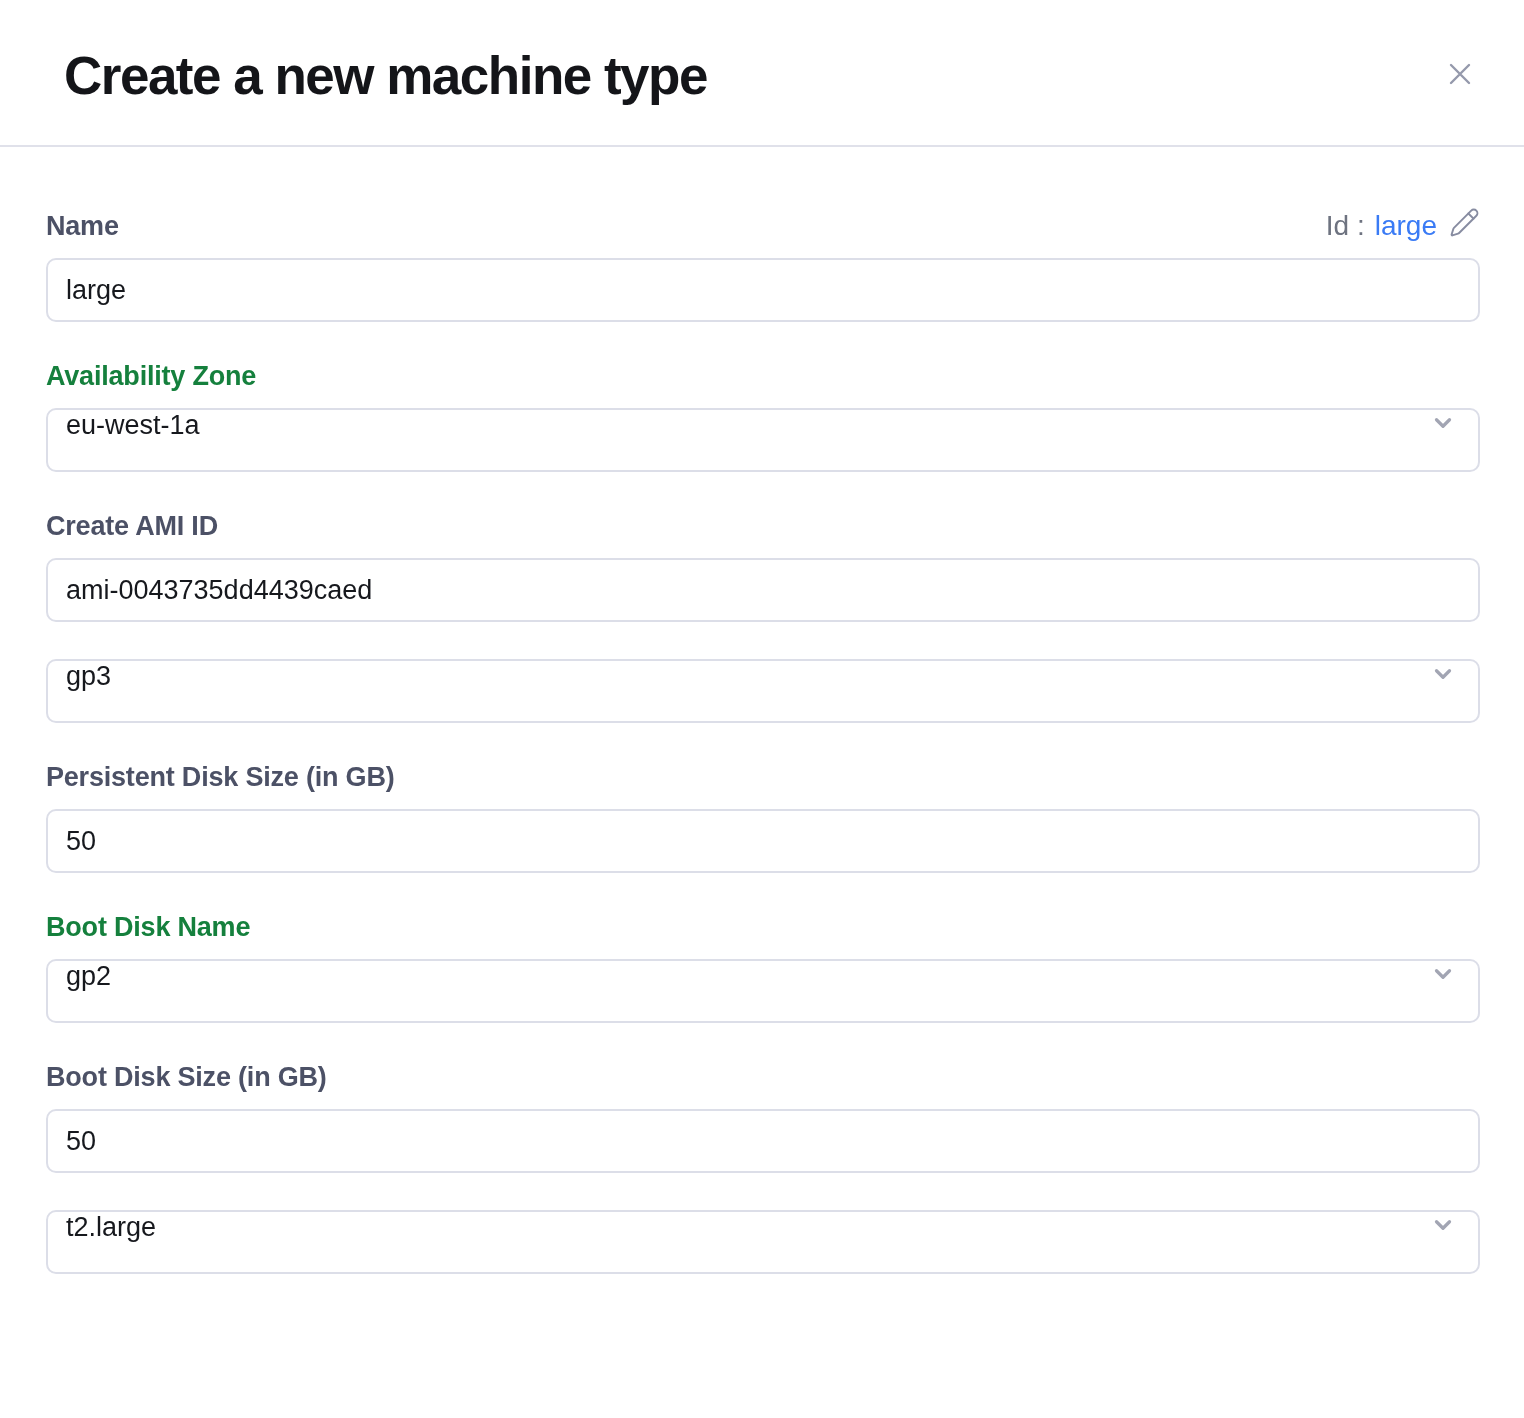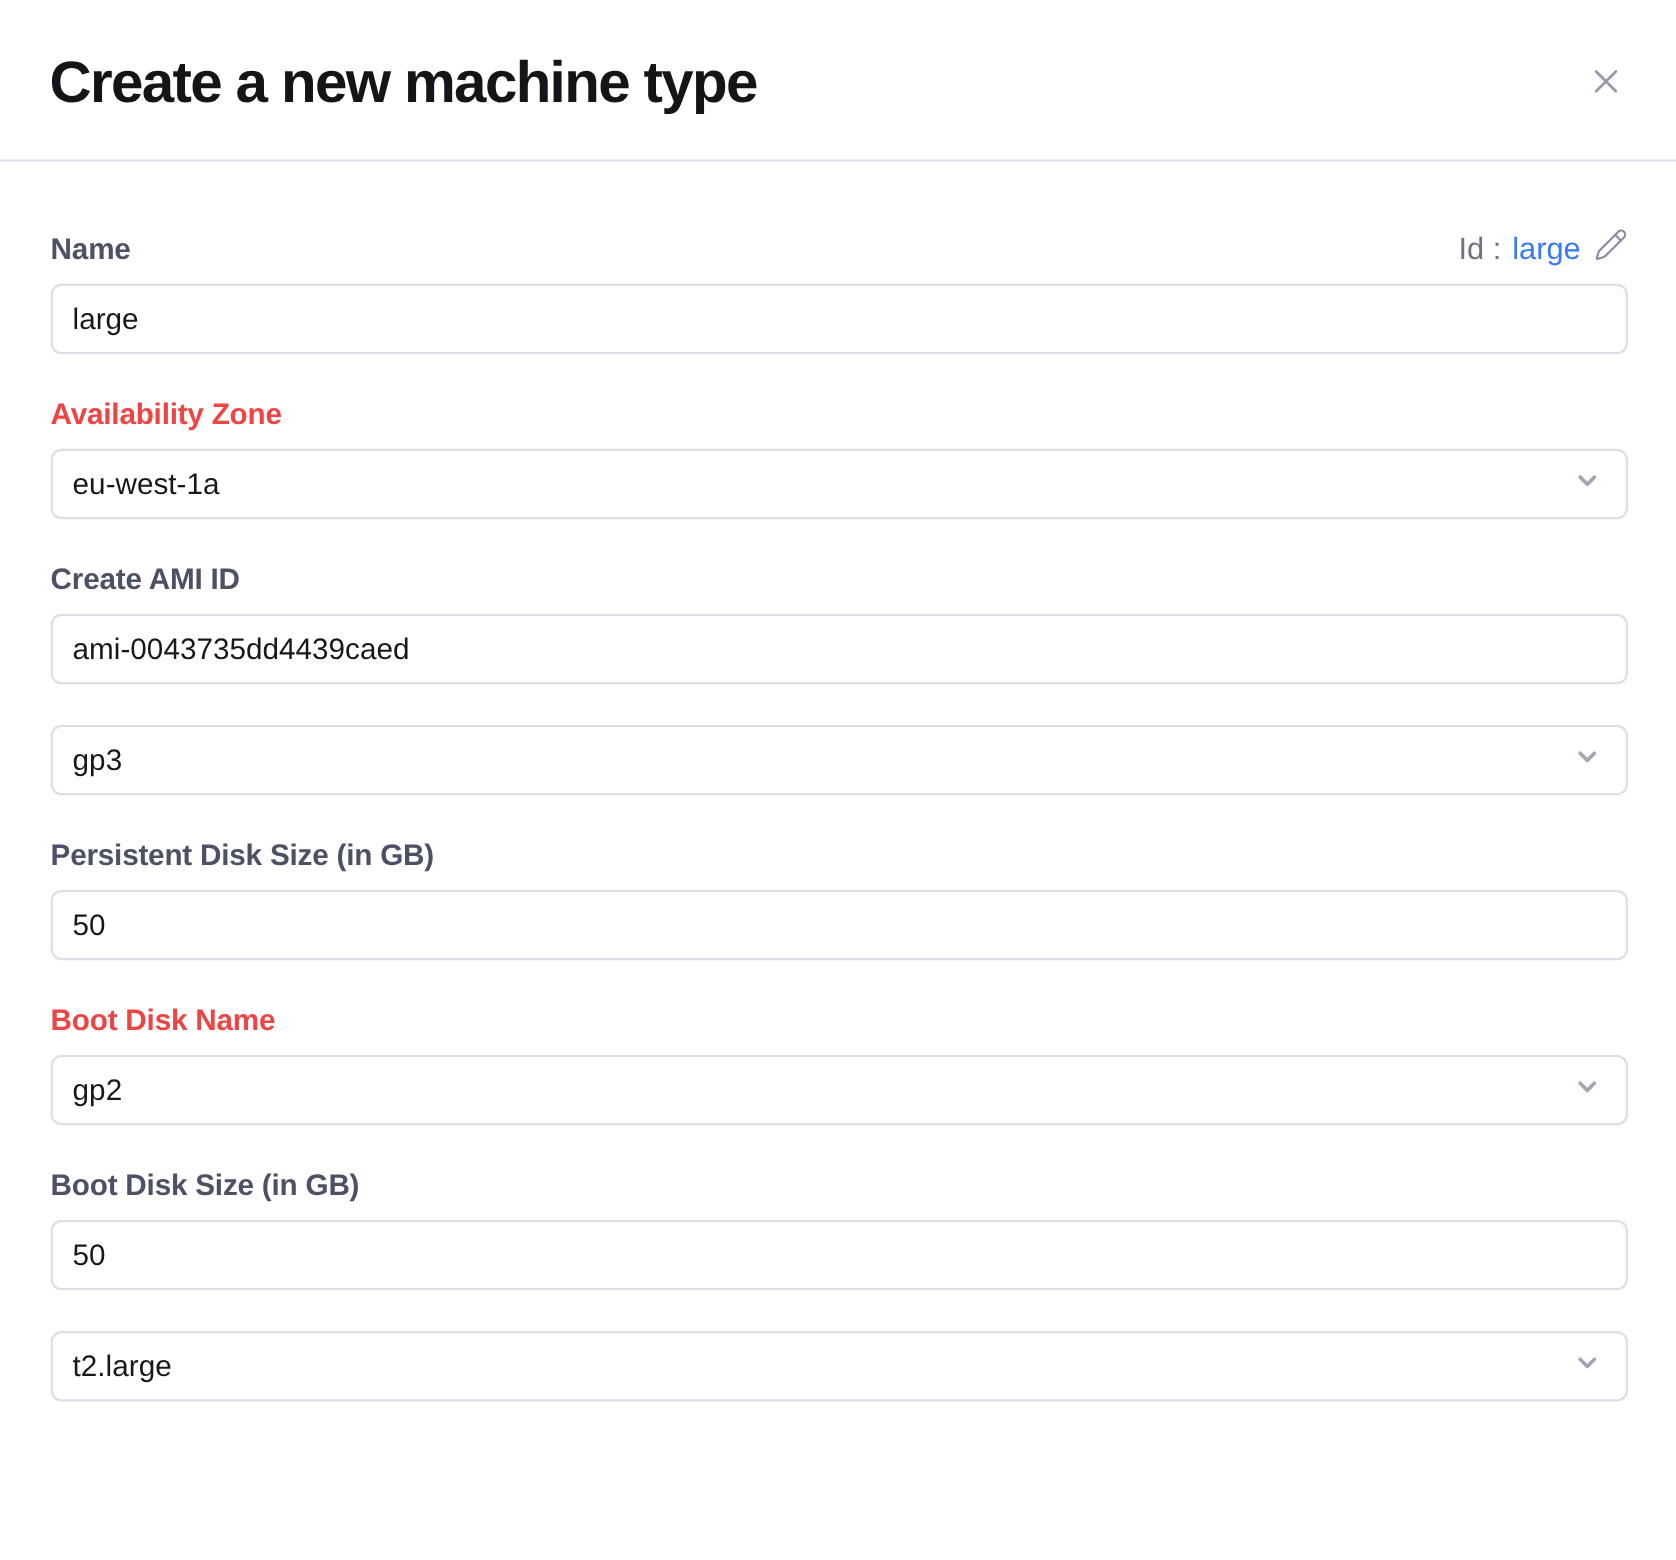--- a/index.html
+++ b/index.html
@@ -9,21 +9,21 @@
     font-family: "Liberation Sans", sans-serif;
   }
   body { height: 1418px; overflow: hidden; }
 
   
   .dialog-header {
     height: 147px;
     display: flex;
     align-items: center;
     justify-content: space-between;
-    padding: 6px 40px 0 45px;
+    padding: 6px 40px 0 64px;
     border-bottom: 2px solid #e0e1ea;
   }
   .dialog-title {
     font-size: 53px;
     font-weight: 700;
     color: #141519;
     letter-spacing: -1.5px;
   }
   .close-btn {
     background: none;
@@ -48,38 +48,37 @@
     justify-content: space-between;
     margin-bottom: 15px;
     gap: 20px;
   }
   .label {
     font-size: 27px;
     font-weight: 600;
     letter-spacing: -0.2px;
   }
   .label.dark  { color: #4c5166; }
-  .label.light { color: #ef4444; }
+  .label.light { color: #15803d; }
 
   .control {
     width: 100%;
     height: 64px;
     border: 2px solid #dcdee8;
     border-radius: 10px;
     background: #ffffff;
     font-family: "Liberation Sans", sans-serif;
     font-size: 27px;
     color: #16181d;
     padding: 0 18px;
     outline: none;
   }
   input.control { display: block; }
   .select {
     display: flex;
-    align-items: center;
     justify-content: space-between;
     cursor: pointer;
     padding-right: 22px;
   }
   .select .value { color: #16181d; }
   .chev { flex: 0 0 auto; }
 
   
   .id-editor {
     display: flex;

